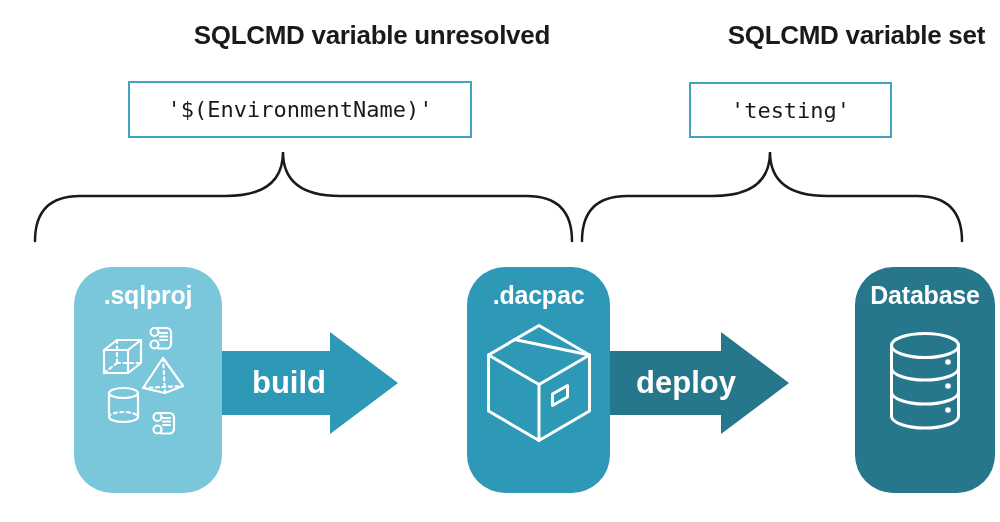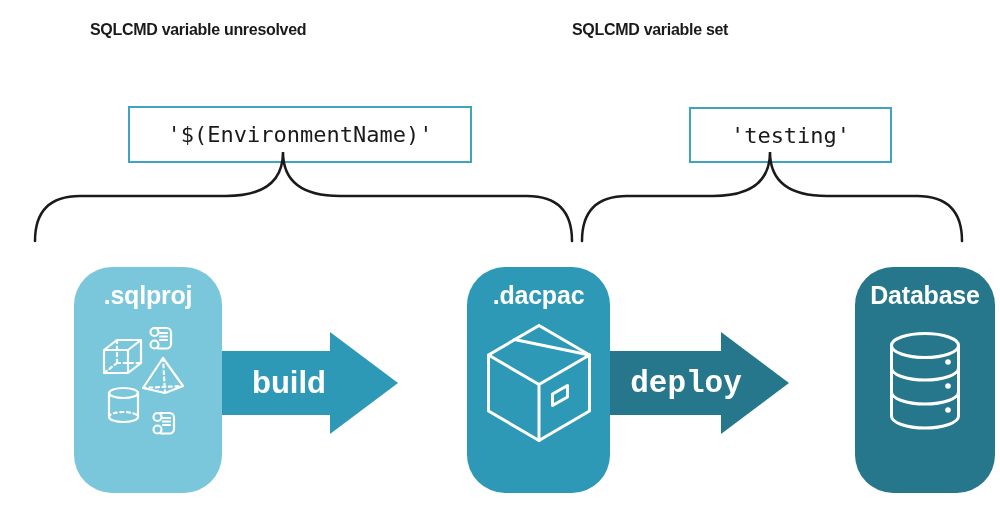--- a/index.html
+++ b/index.html
@@ -1,28 +1,28 @@
 <!DOCTYPE html>
 <html style="--sqlproj-card: #7AC6DB; --dacpac-card: #2E99B6; --database-card: #26778C; --build-arrow: #2E99B6; --deploy-arrow: #26778C; --code-box-border: #3FA3C1; --heading-text: #1A1A1A; --brace-stroke: #1A1A1A; --card-text: #FFFFFF;"><head>
 <meta charset="utf-8">
 <style>
   html,body{margin:0;padding:0;background:#fff;}
   .canvas{position:relative;width:1000px;height:522px;background:#fff;overflow:hidden;
           font-family:"Liberation Sans",sans-serif;}
   .overlay{position:absolute;left:0;top:0;width:1000px;height:522px;pointer-events:none;}
 
-  .heading{position:absolute;top:20px;font-size:16px;font-weight:700;letter-spacing:-0.3px;
-           color:var(--heading-text,#1a1a1a);text-align:left;line-height:1.2;}
+  .heading{position:absolute;top:20px;font-size:26px;font-weight:700;letter-spacing:-0.3px;
+           color:var(--heading-text,#1a1a1a);text-align:right;line-height:1.2;}
   .heading-left{left:90px;width:460px;}
-  .heading-right{left:572px;width:400px;}
+  .heading-right{left:585px;width:400px;}
 
   .code-box{position:absolute;border:2.5px solid var(--code-box-border,#3FA3C1);background:#fff;
             display:flex;align-items:center;justify-content:center;
             font-family:"DejaVu Sans Mono","Liberation Mono",monospace;font-size:22px;
-            color:#1a1a1a;box-sizing:border-box;margin-top:25px;}
+            color:#1a1a1a;box-sizing:border-box;}
   .code-box-left{left:128px;top:81px;width:344px;height:57px;}
   .code-box-right{left:689px;top:82px;width:203px;height:56px;}
 
   .brace{fill:none;stroke:var(--brace-stroke,#1a1a1a);stroke-width:2.5;stroke-linecap:round;}
   .arrow-build{fill:var(--build-arrow,#2E99B6);}
   .arrow-deploy{fill:var(--deploy-arrow,#26778C);}
 
   .card{position:absolute;top:267px;height:226px;border-radius:38px;margin-left:36px;}
   .card-sqlproj{left:38px;width:148px;background:var(--sqlproj-card,#7AC6DB);}
   .card-dacpac{left:431px;width:143px;background:var(--dacpac-card,#2E99B6);}
@@ -37,21 +37,21 @@
 
   .ic{fill:none;stroke:var(--card-text,#ffffff);stroke-linecap:round;stroke-linejoin:round;}
   .sw2{stroke-width:2.2;}
   .sw3{stroke-width:3;}
   .dash{stroke-dasharray:3 3.5;}
   .dot{fill:var(--card-text,#ffffff);stroke:none;}
 
   .arrow-label{position:absolute;display:flex;align-items:center;justify-content:center;
                color:#ffffff;font-size:31px;font-weight:700;padding-left:15px;}
   .arrow-label-build{left:209px;top:351px;width:130px;height:64px;}
-  .arrow-label-deploy{left:600px;top:351px;width:142px;height:64px;font-family:Liberation Mono, monospace;}
+  .arrow-label-deploy{left:600px;top:351px;width:142px;height:64px;}
 </style>
 </head>
 <body>
 
 <div class="canvas">
 
   <div class="heading heading-left">SQLCMD variable unresolved</div>
   <div class="heading heading-right">SQLCMD variable set</div>
 
   <div class="code-box code-box-left">

